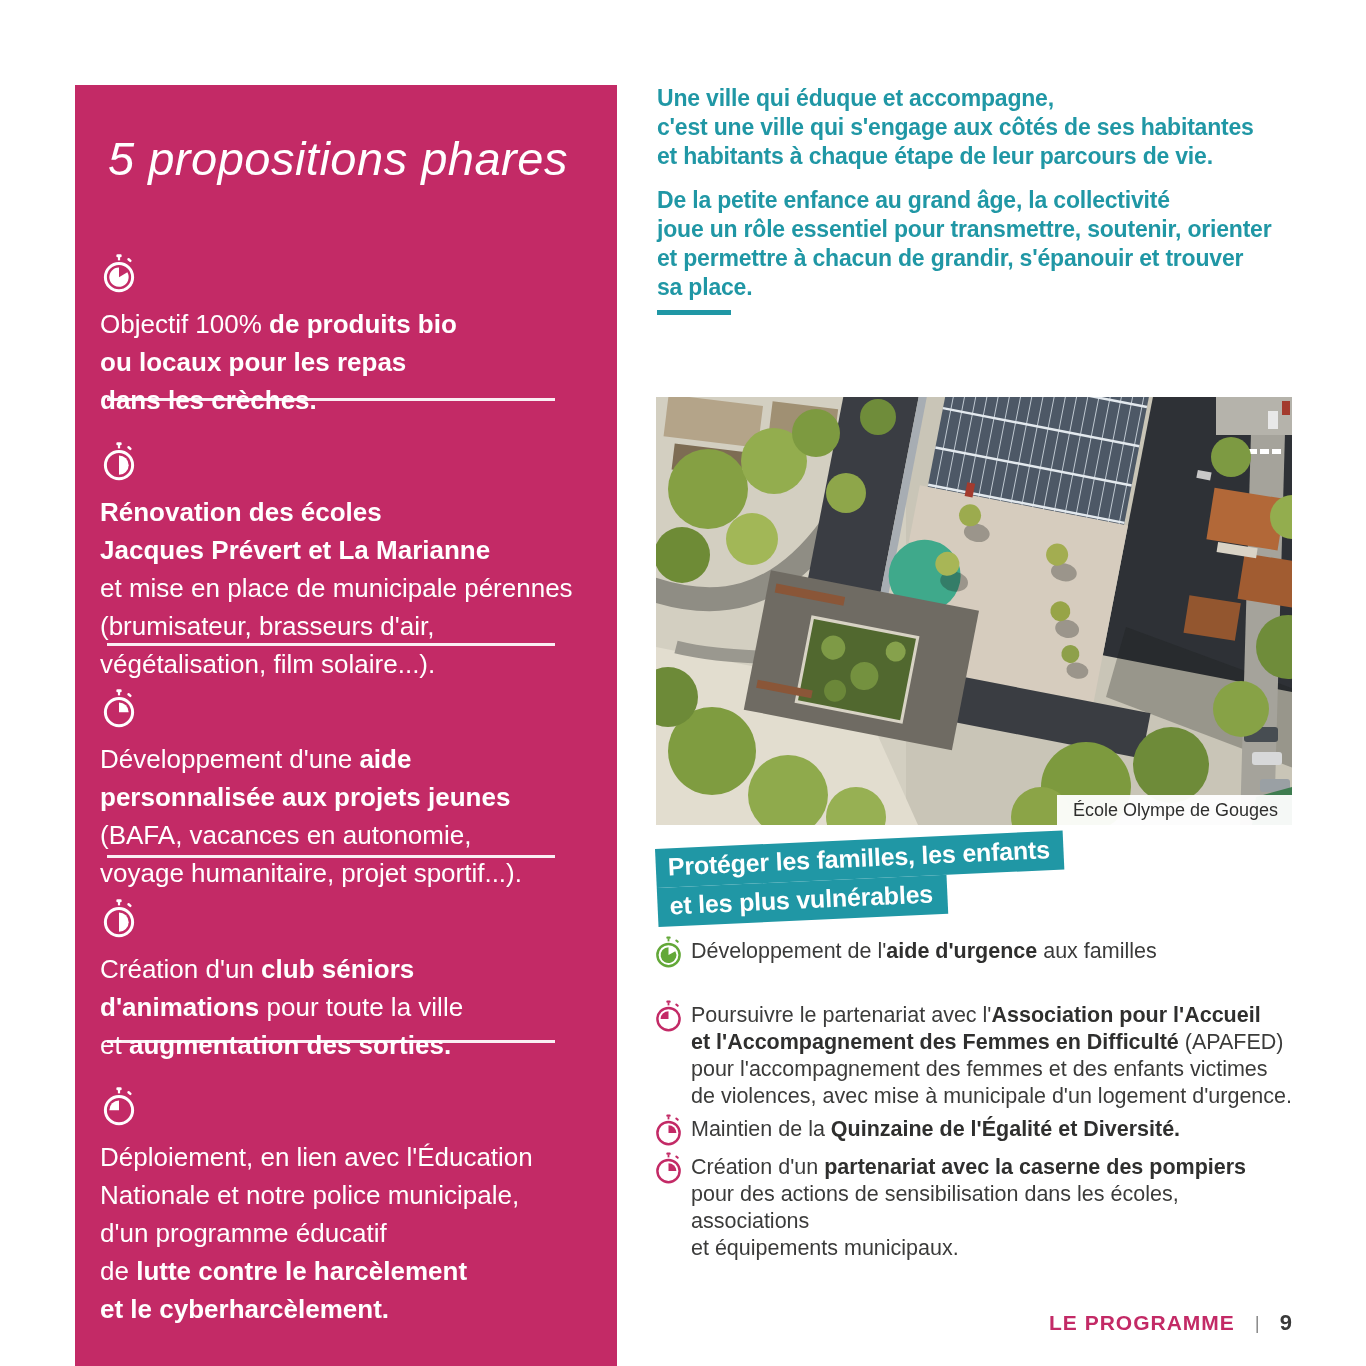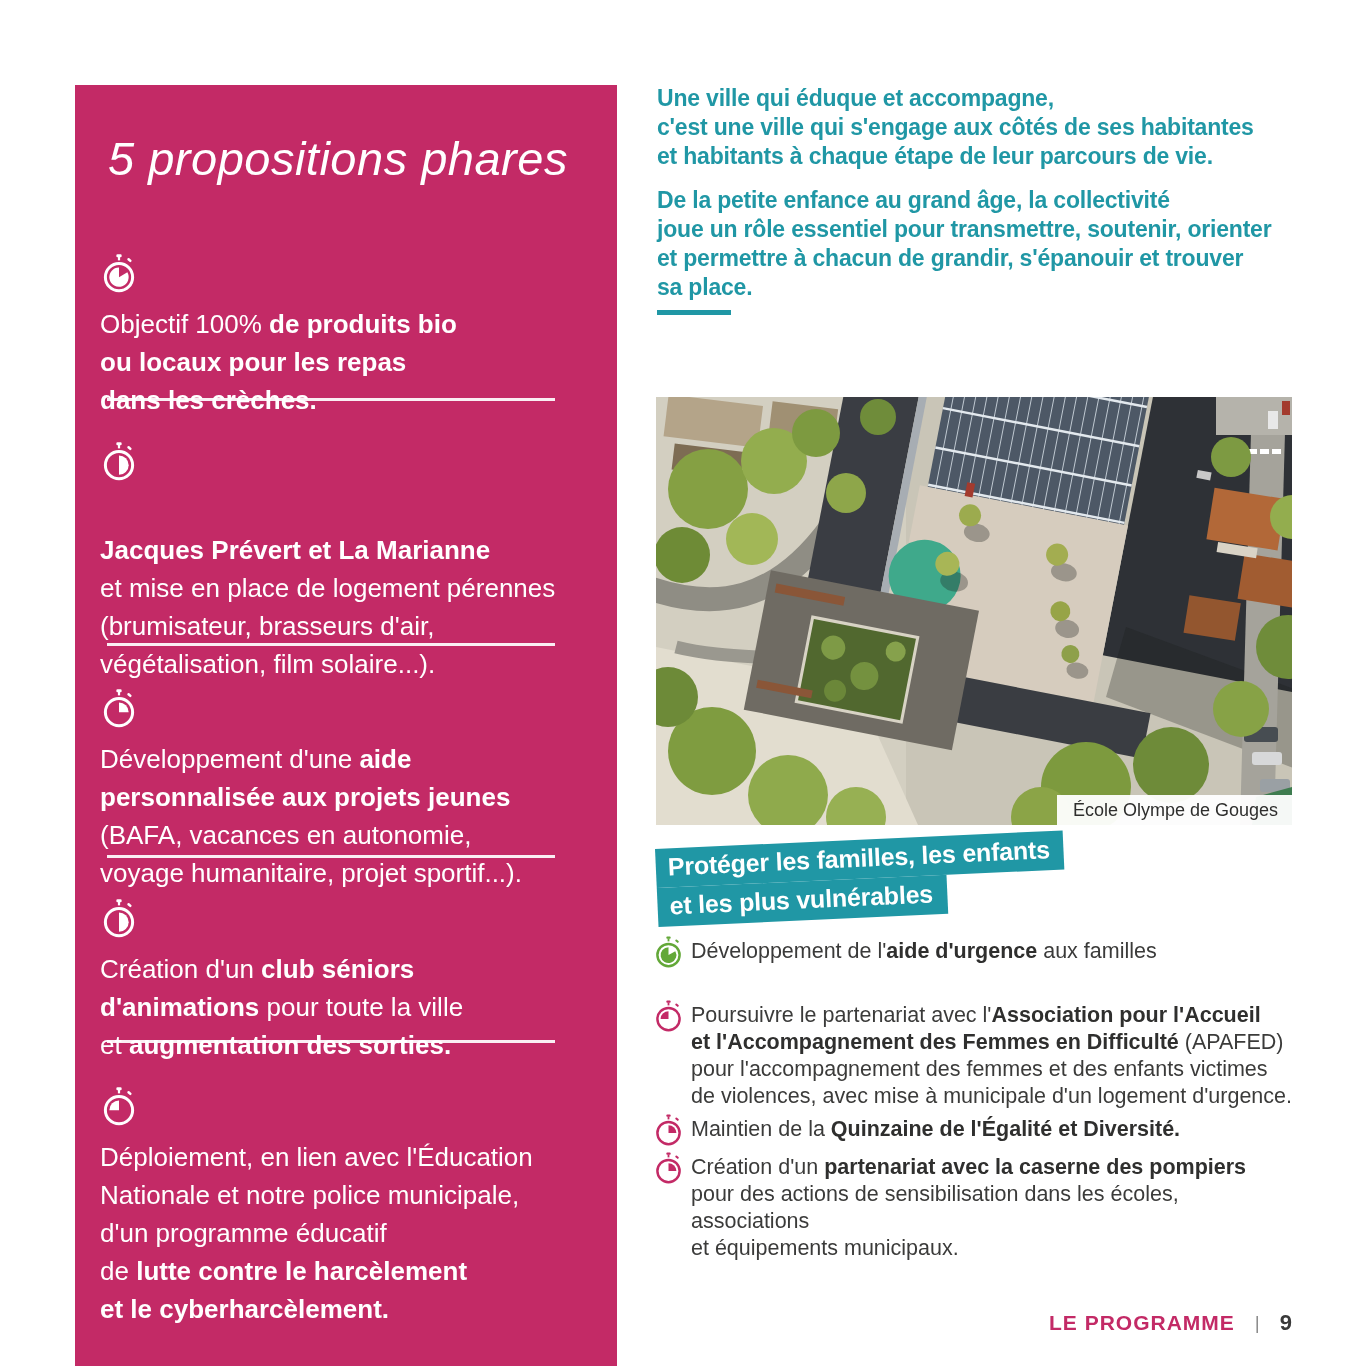--- a/index.html
+++ b/index.html
@@ -69,21 +69,21 @@
     <div class="prop-item p-i2">
         <span class="sw-icon"><svg viewBox="0 0 24 26" width="100%" height="100%">
             <rect x="10.3" y="0.6" width="3.4" height="1.8" rx="0.8" fill="#ffffff"></rect>
             <rect x="11.3" y="2.2" width="1.4" height="2.2" fill="#ffffff"></rect>
             <g transform="rotate(42 18.6 4.2)">
               <rect x="17.1" y="3.4" width="3" height="1.6" rx="0.7" fill="#ffffff"></rect>
             </g>
             <circle cx="12" cy="15" r="8.6" fill="none" stroke="#ffffff" stroke-width="1.9"></circle>
             <path d="M12 15 L12 8.9 A6.1 6.1 0 0 1 12 21.1 Z" fill="#ffffff"></path>
           </svg></span>
-        <div class="item-text"><br><span class="b">Jacques Prévert et La Marianne</span><br><span>et mise en place de logement pérennes</span><br><span>(brumisateur, brasseurs d'air,</span><br><span>végétalisation, film solaire...).</span></div>
+        <div class="item-text"><span class="b">Rénovation des écoles</span><br><span class="b">Jacques Prévert et La Marianne</span><br><span>et mise en place de municipale pérennes</span><br><span>(brumisateur, brasseurs d'air,</span><br><span>végétalisation, film solaire...).</span></div>
       </div>
     <div class="divider p-d2"></div>
     <div class="prop-item p-i3">
         <span class="sw-icon"><svg viewBox="0 0 24 26" width="100%" height="100%">
             <rect x="10.3" y="0.6" width="3.4" height="1.8" rx="0.8" fill="#ffffff"></rect>
             <rect x="11.3" y="2.2" width="1.4" height="2.2" fill="#ffffff"></rect>
             <g transform="rotate(42 18.6 4.2)">
               <rect x="17.1" y="3.4" width="3" height="1.6" rx="0.7" fill="#ffffff"></rect>
             </g>
             <circle cx="12" cy="15" r="8.6" fill="none" stroke="#ffffff" stroke-width="1.9"></circle>

